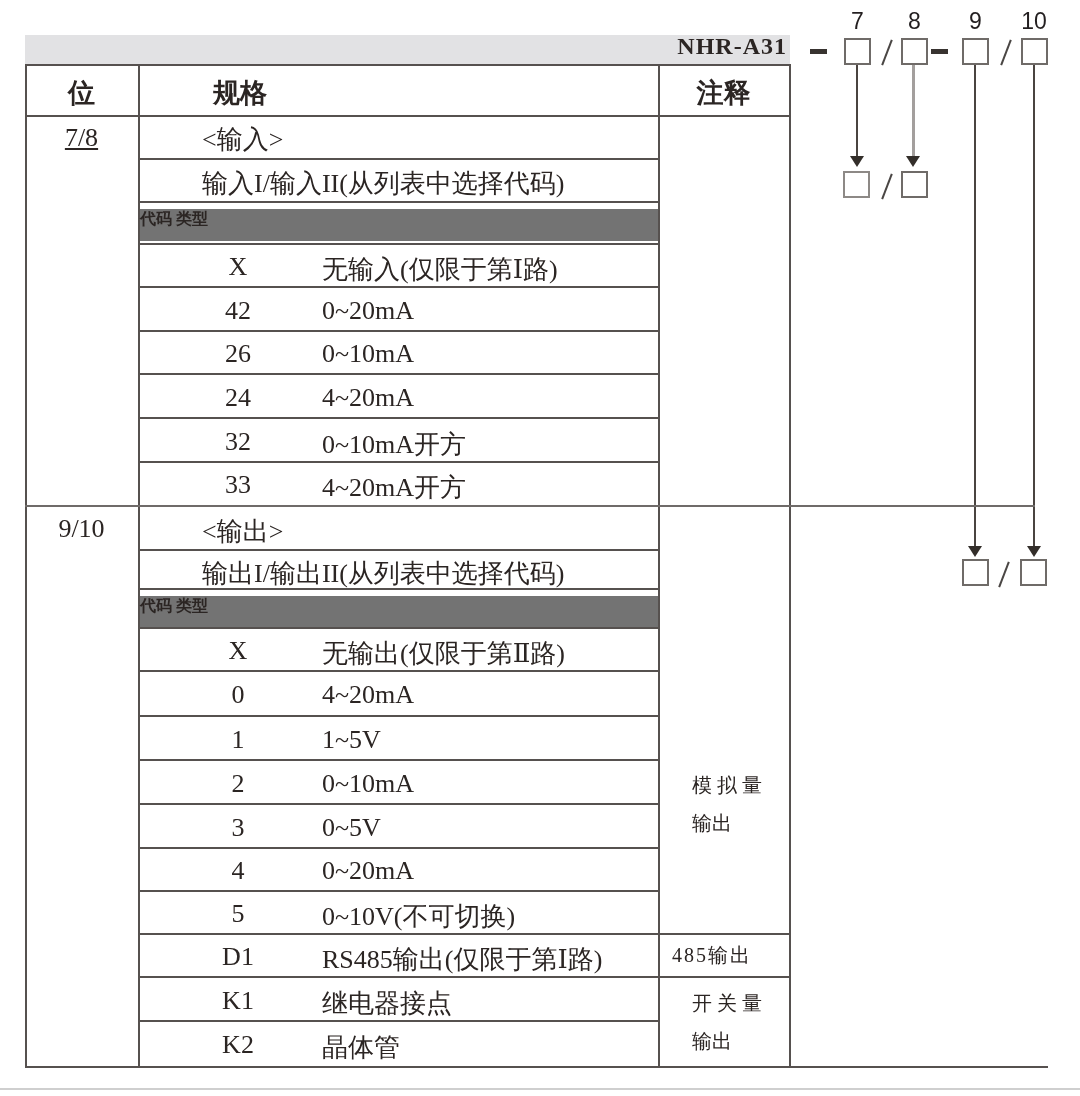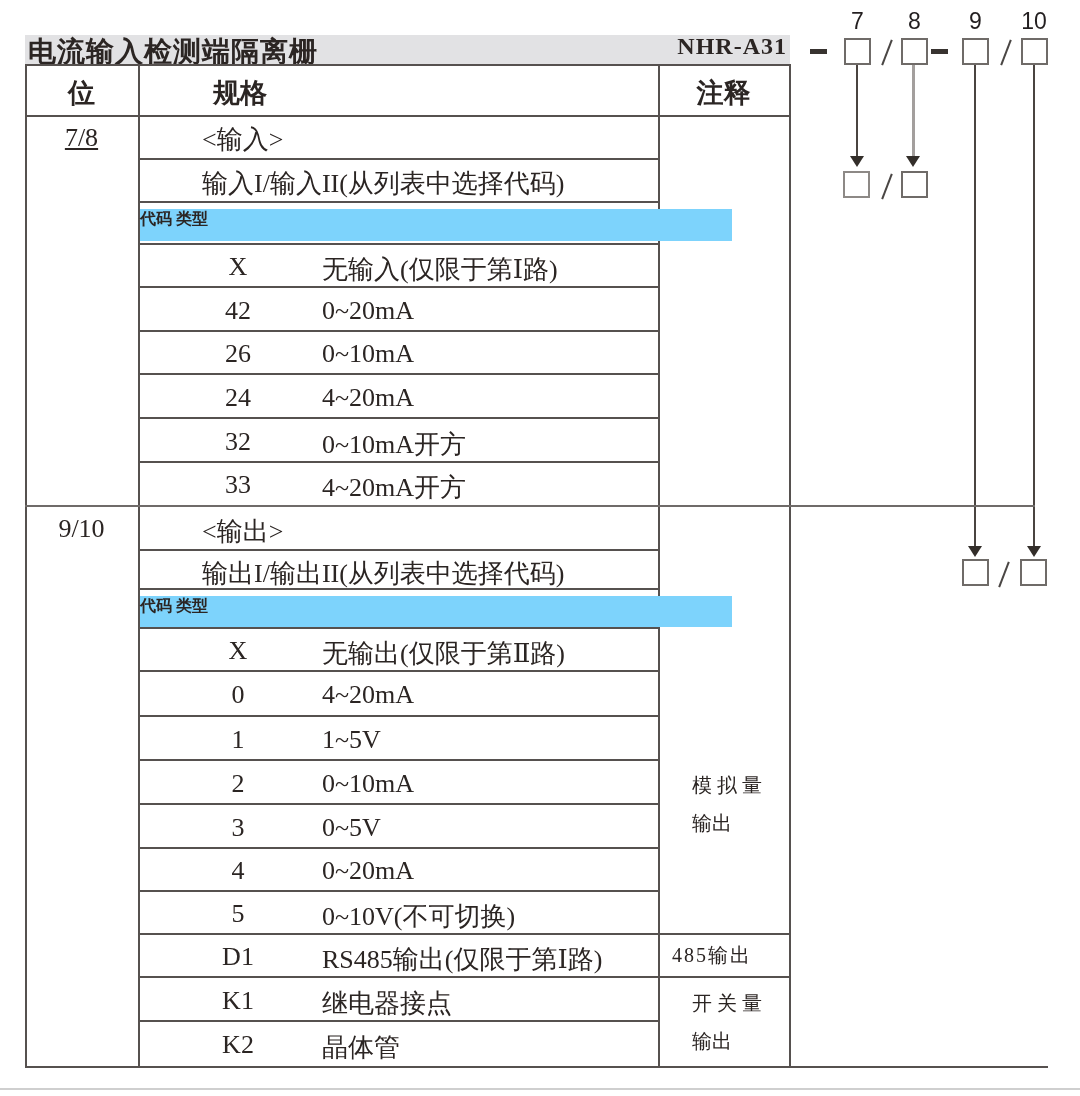--- a/index.html
+++ b/index.html
@@ -15,21 +15,21 @@
   .titlebar .mdl{position:absolute;right:3px;top:-2px;font-size:24px;font-weight:bold;letter-spacing:1px;white-space:nowrap;}
   
   .colhdr{position:absolute;font-size:27px;font-weight:bold;white-space:nowrap;}
   
   .poslabel{position:absolute;left:25px;width:113px;text-align:center;font-size:26px;}
   
   .srow{position:absolute;left:140px;width:518px;font-size:26px;}
   .srow .code{position:absolute;left:60px;width:76px;text-align:center;white-space:nowrap;}
   .srow .type{position:absolute;left:182px;white-space:nowrap;}
   .srow .wide{position:absolute;left:62px;white-space:nowrap;}
-  .ghdr{position:absolute;left:140px;width:592px;background:#7dd3fc;}
+  .ghdr{position:absolute;left:140px;width:518px;background:#737373;}
   .ghdr .code,.ghdr .type{font-weight:bold;}
   
   .notecell{position:absolute;left:660px;width:129px;font-size:20px;}
   .notecell .ln{position:absolute;left:32px;white-space:nowrap;}
   .sp1{letter-spacing:5px;}
   .sp2{letter-spacing:2px;}
   
   .cbox{position:absolute;width:27px;height:27px;border:2px solid #6f6b68;box-sizing:border-box;background:#fff;}
   .digit{position:absolute;font-family:"Liberation Sans","DejaVu Sans",sans-serif;font-size:23px;color:#231f20;text-align:center;}
   .dash{position:absolute;width:17px;height:5px;background:#383330;}
@@ -37,21 +37,20 @@
   .stem{position:absolute;width:2px;background:#4a4440;}
   .stem.gray{background:#a39f9d;width:3px;}
   .ahead{position:absolute;width:0;height:0;border-left:7px solid transparent;border-right:7px solid transparent;border-top:11px solid #332e2a;}
 </style>
 </head>
 <body>
 
 <div class="canvas">
 
   <div class="titlebar">
-    <span class="ttl">电流输入检测端隔离栅</span>
     <span class="mdl">NHR-A31</span>
   </div>
 
   <div class="digit" style="left:844px;top:8px;width:27px;">7</div>
   <div class="digit" style="left:901px;top:8px;width:27px;">8</div>
   <div class="digit" style="left:962px;top:8px;width:27px;">9</div>
   <div class="digit" style="left:1016px;top:8px;width:36px;">10</div>
 
   <div class="dash" style="left:810px;top:49px;"></div>
   <div class="cbox" style="left:844px;top:38px;"></div>

